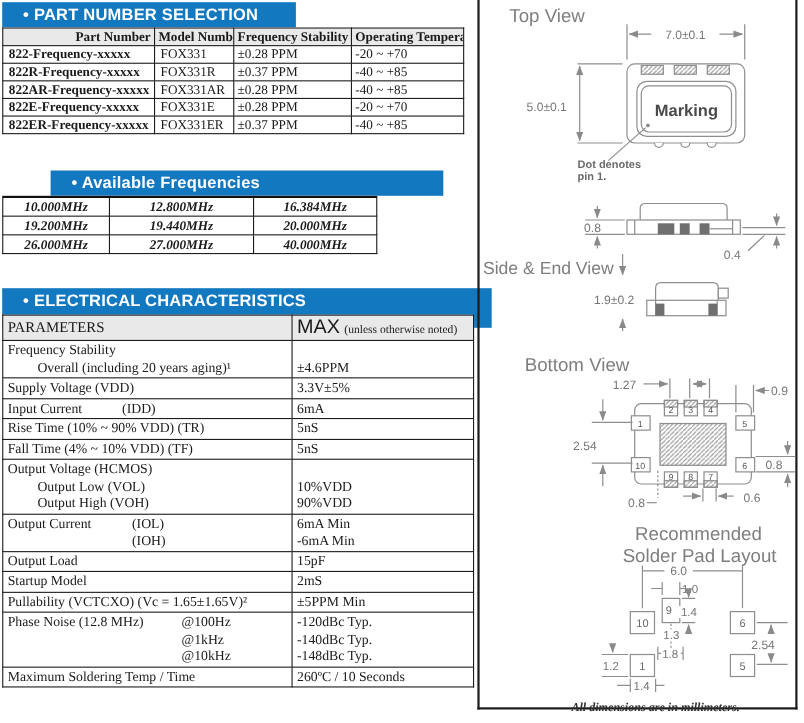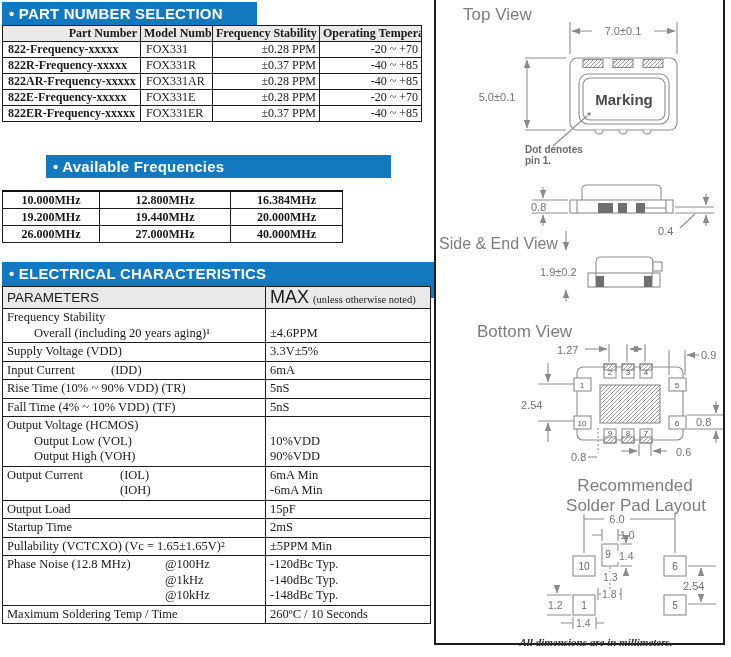--- a/index.html
+++ b/index.html
@@ -1,37 +1,37 @@
 <!DOCTYPE html>
 <html><head>
 <meta charset="utf-8">
 <style>
   html,body{margin:0;padding:0;background:#fff;}
   .page{position:relative;width:731px;height:657px;overflow:hidden;background:#fff;
         font-family:"Liberation Serif",serif;color:#1a1a1a;}
   
   .bar{position:absolute;background:#1278c0;color:#fff;
        font-family:"Liberation Sans",sans-serif;font-weight:bold;font-size:15px;
-       line-height:23px;padding-left:7px;letter-spacing:.2px;white-space:nowrap;}
+       line-height:23px;padding-left:19px;letter-spacing:.2px;white-space:nowrap;}
   
   table{border-collapse:collapse;table-layout:fixed;position:absolute;background:#fff;}
   td{border:1px solid #1c1c1c;padding:0 3px;overflow:hidden;vertical-align:middle;}
   .hdr td{background:#e9e9e9;font-weight:bold;text-align:right;white-space:pre-line;
           font-size:12px;line-height:12.5px;}
   #t-pns{left:2px;top:25px;width:419px;border:1.5px solid #111;}
   #t-pns td{font-size:12px;height:15px;line-height:13px;white-space:nowrap;}
   #t-pns .c0{font-weight:bold;text-align:left;padding-left:5px;}
   #t-pns .c1{text-align:left;padding-left:5px;}
-  #t-pns .c2,#t-pns .c3{text-align:right;}
-  #t-freq{left:2px;top:190px;width:340px;border:1.5px solid #111;border-top:2.5px solid #111;}
+  #t-pns .c2,#t-pns .c3{text-align:left;}
+  #t-freq{left:2px;top:178px;width:340px;border:1.5px solid #111;border-top:2.5px solid #111;font-style:italic;}
   #t-freq td{font-size:12px;font-weight:bold;text-align:center;height:16px;white-space:nowrap;}
   #t-elec{left:2px;top:286px;width:428px;border:1.5px solid #111;}
   #t-elec td{vertical-align:top;padding:1px 4px;}
   #t-elec .ehdr td{background:#e9e9e9;}
-  .ph{font-family:Liberation Sans, sans-serif;font-size:13.5px;line-height:19px;}
+  .ph{font-family:Liberation Serif, serif;font-size:13.5px;line-height:19px;}
   .mx1{font-family:"Liberation Sans",sans-serif;font-size:18px;line-height:19px;}
   .mx2{font-size:10.5px;}
   .pline,.vline{position:relative;font-size:12.5px;line-height:15.5px;min-height:15.5px;white-space:nowrap;}
   .i1{padding-left:27px;}
   .pm{position:absolute;top:0;}
   
   .vline-divider{position:absolute;left:434px;top:0;width:2px;height:645px;background:#1c1c1c;}
   .vline-right{position:absolute;left:723px;top:0;width:2px;height:645px;background:#1c1c1c;}
   .hline-bottom{position:absolute;left:434px;top:643px;width:291px;height:2px;background:#1c1c1c;}
   
@@ -207,21 +207,21 @@
         <tr>
           <td>
             <div class="pline">Output Load</div>
           </td>
           <td>
             <div class="vline">15pF</div>
           </td>
         </tr>
         <tr>
           <td>
-            <div class="pline">Startup Time</div>
+            <div class="pline">Startup Model</div>
           </td>
           <td>
             <div class="vline">2mS</div>
           </td>
         </tr>
         <tr>
           <td>
             <div class="pline">Pullability (VCTCXO) (Vc = 1.65±1.65V)²</div>
           </td>
           <td>

